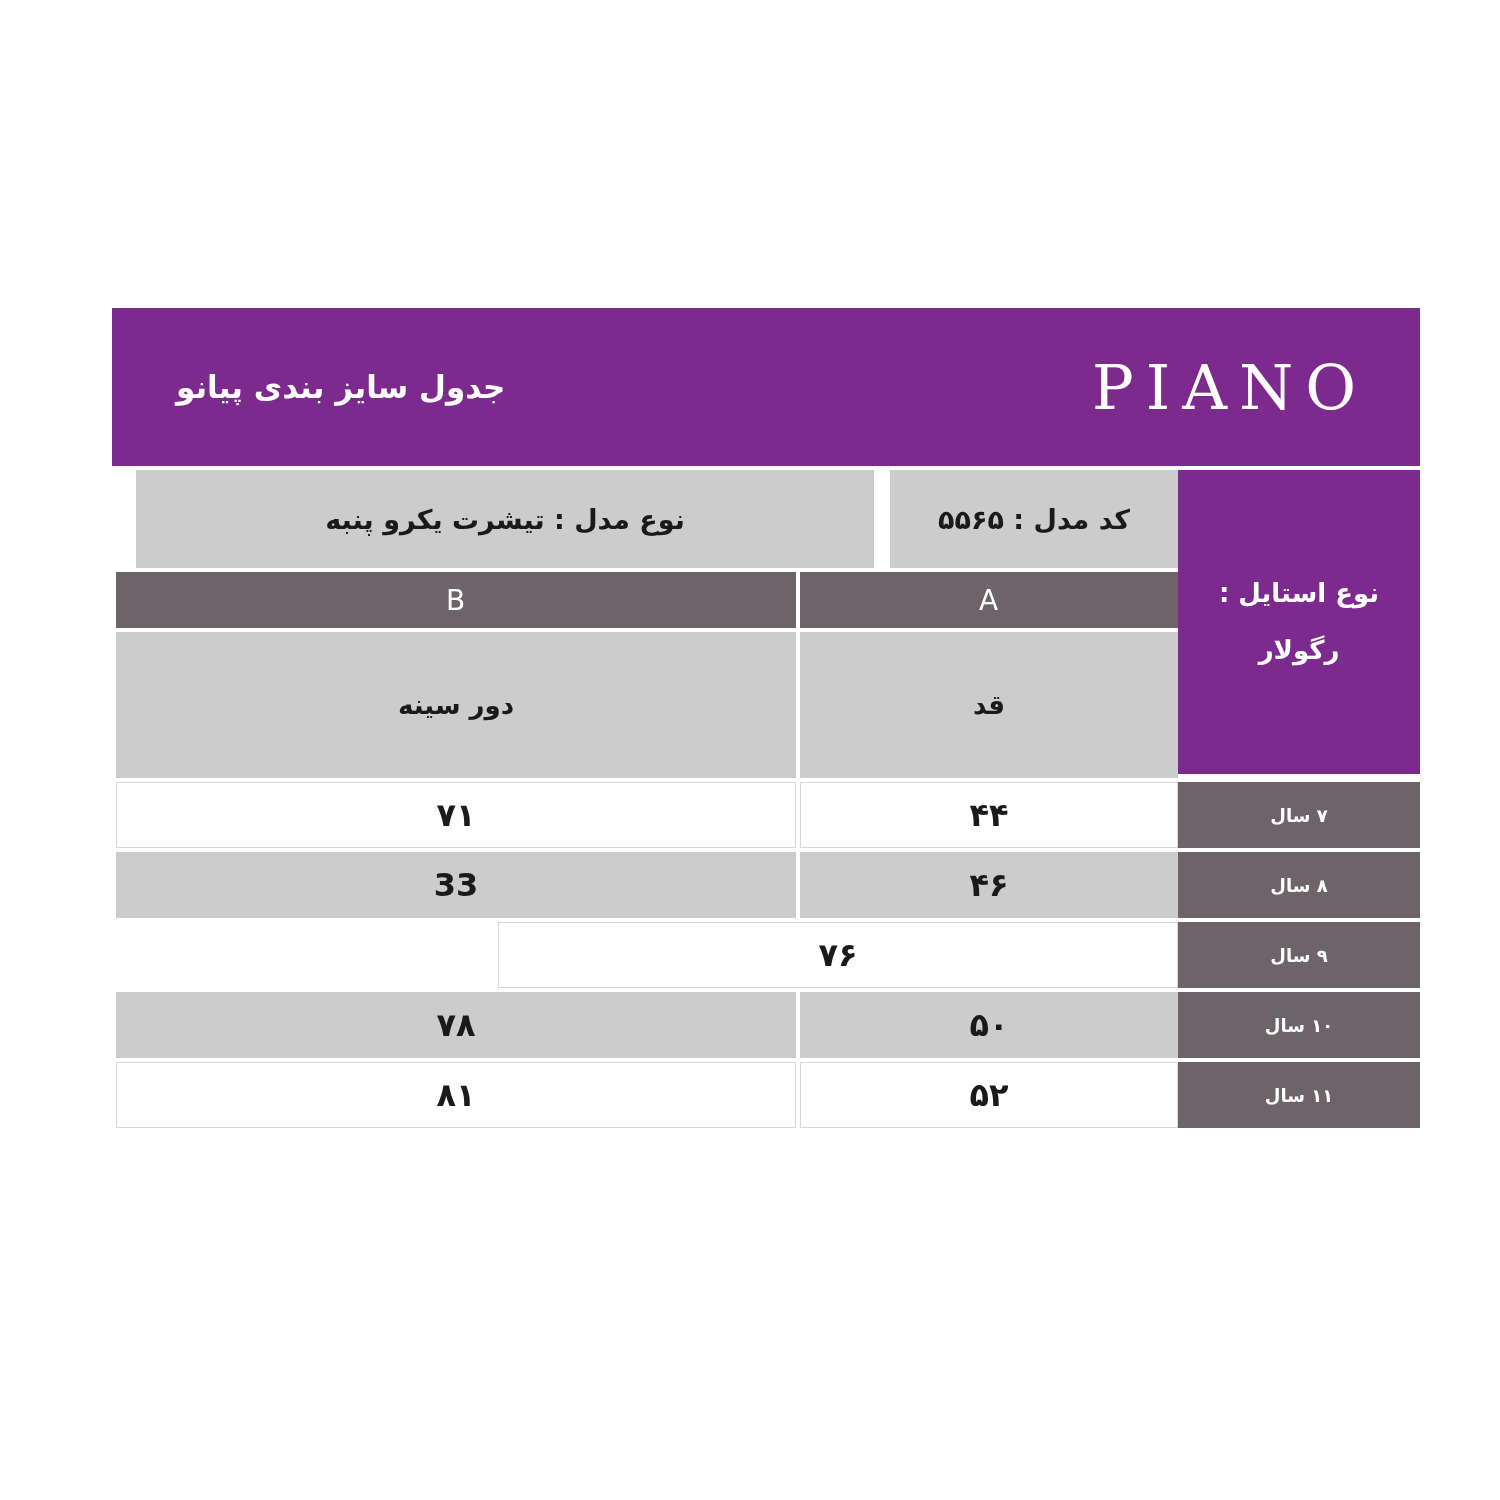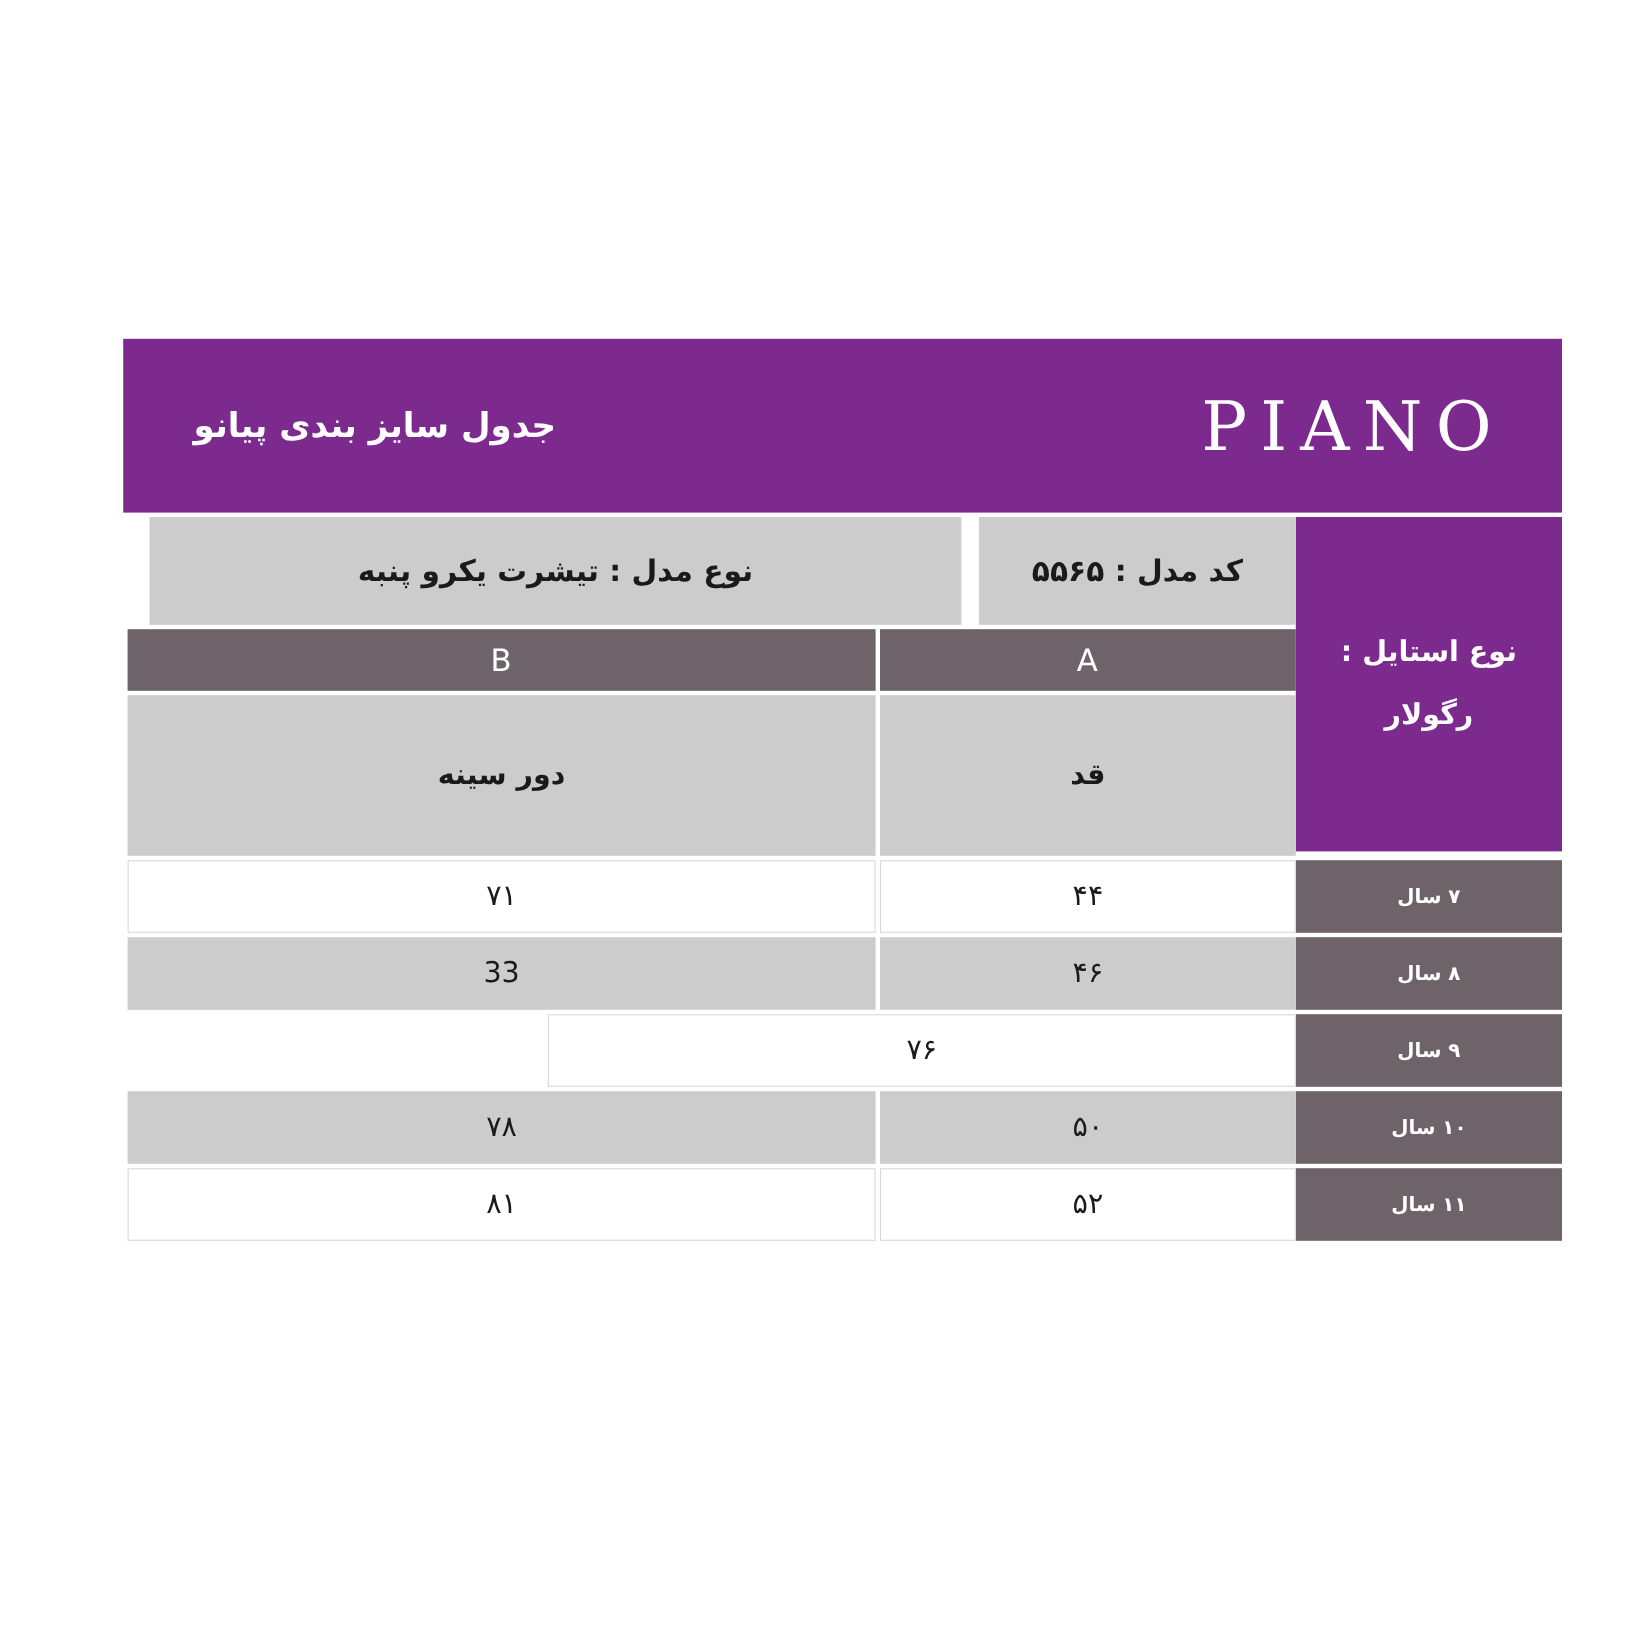--- a/index.html
+++ b/index.html
@@ -92,21 +92,21 @@
   .style-cell {
     flex-direction: column;
     justify-content: center;
     gap: 26px;
     font-size: 26px;
     font-weight: 700;
     line-height: 1.2;
     text-align: right;
   }
   .style-cell span { display: block; }
-  .num { font-size: 26px; font-weight: 400; }
+  .num { font-size: 32px; font-weight: 700; }
   .age { font-size: 18px; font-weight: 700; }
   .info-text { font-size: 27px; font-weight: 700; color: #1a1a1a; }
 </style>
 </head>
 <body>
 
 <div class="sheet">
 
   <div class="header-band">
     <div class="brand">PIANO</div>

